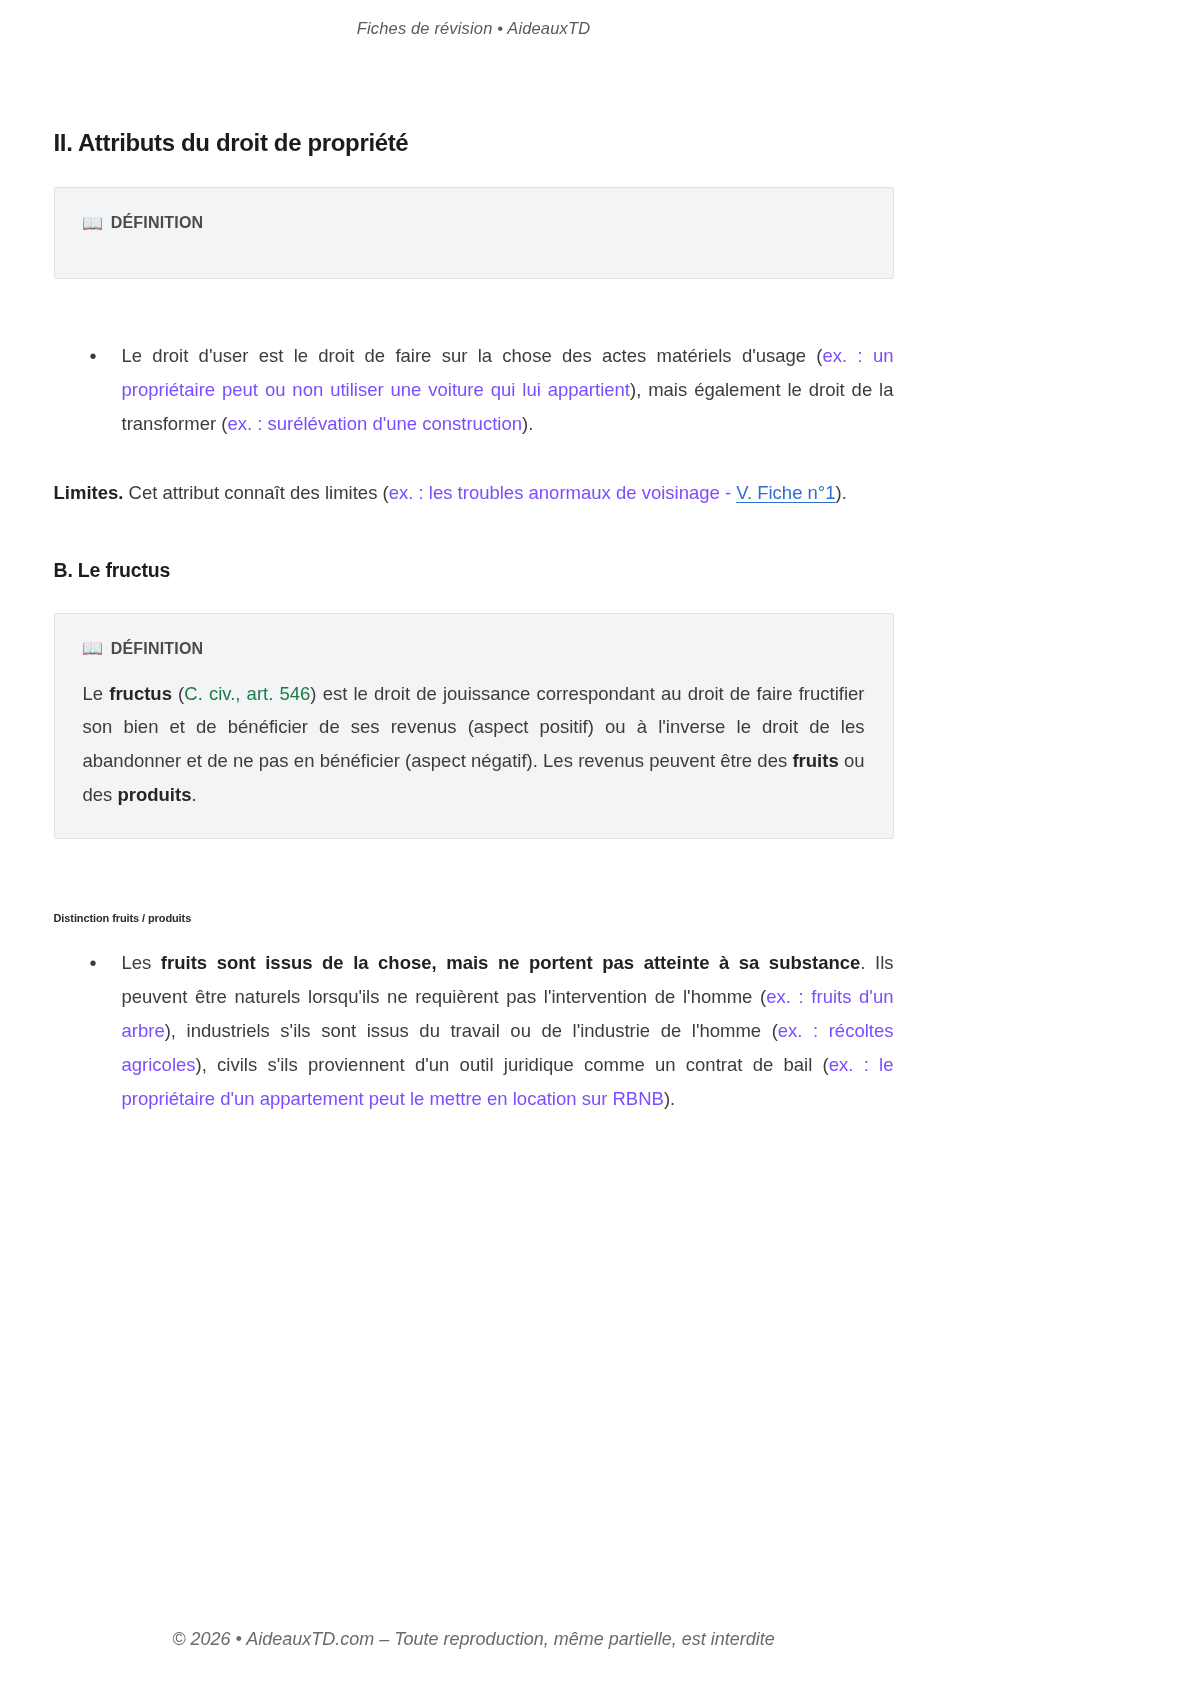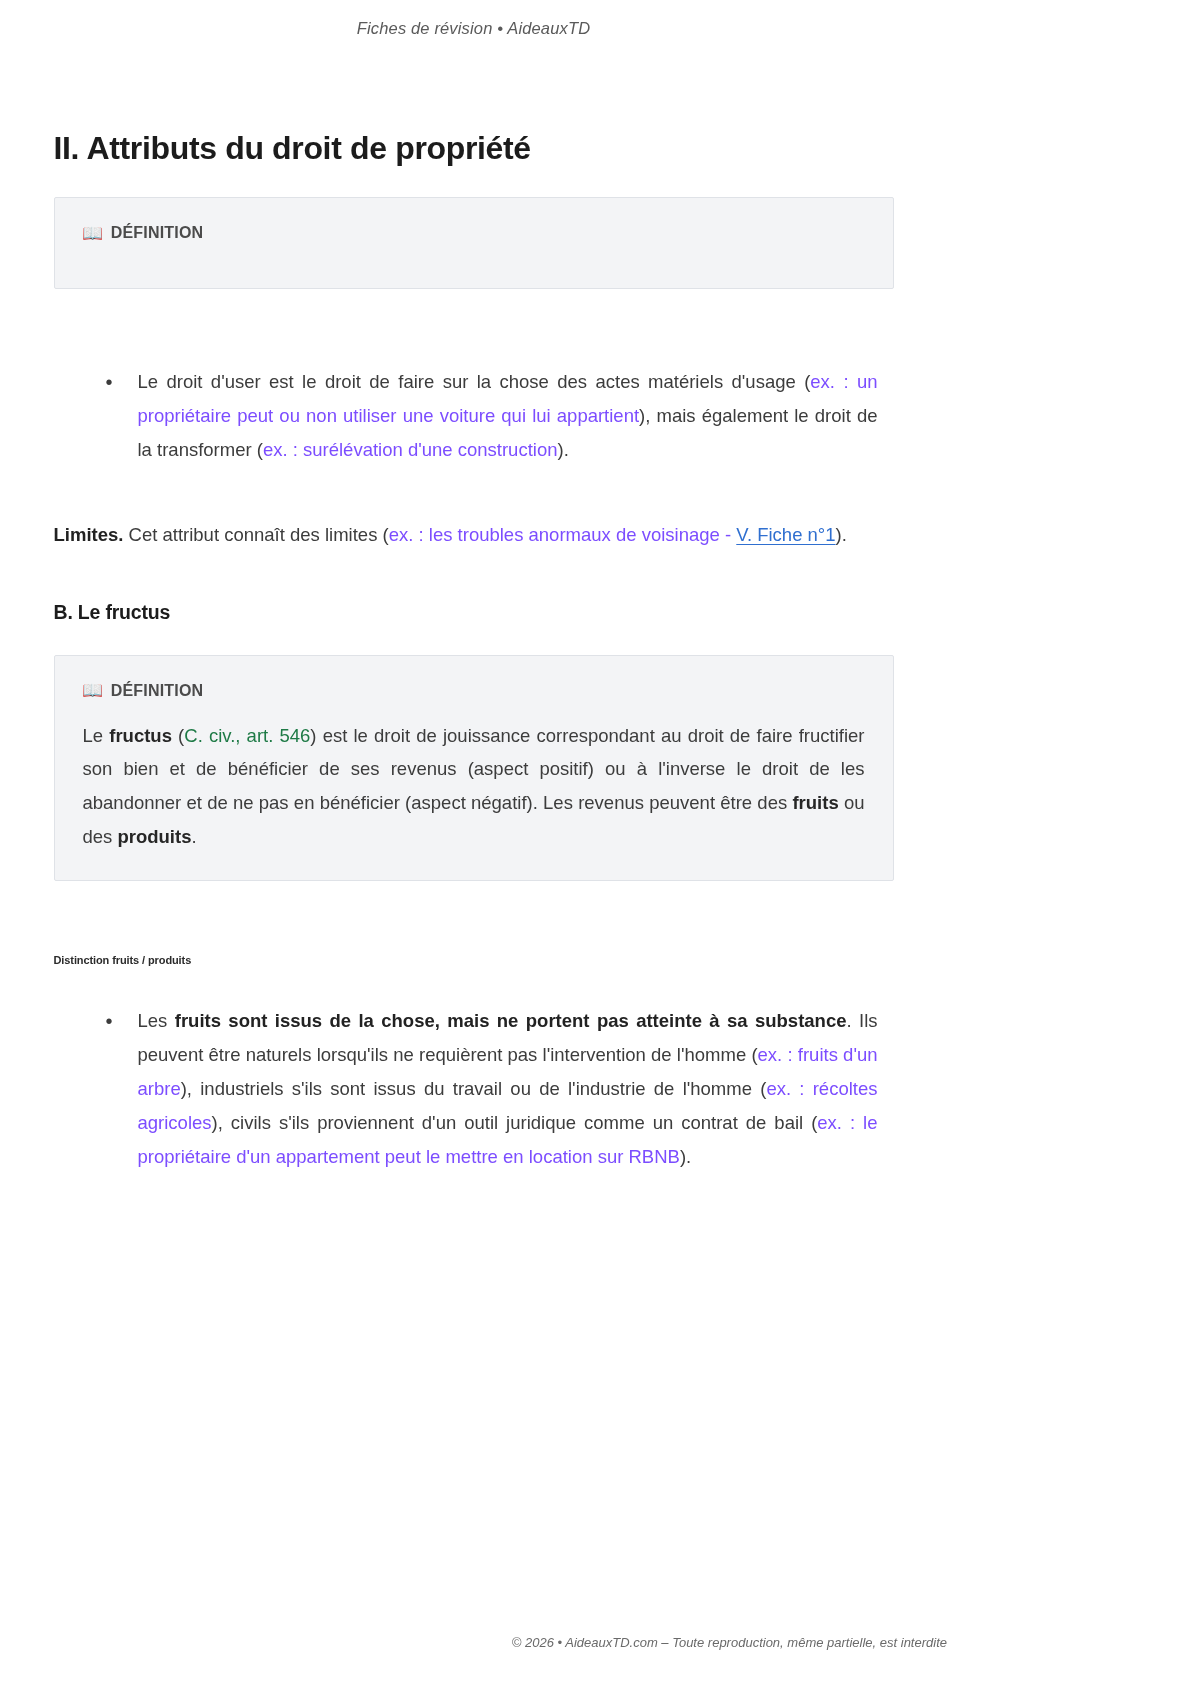--- a/index.html
+++ b/index.html
@@ -32,21 +32,21 @@
   }
   
   .content {
     width: 840px;
     margin: 0 auto;
     flex: 1 1 auto;
     padding-top: 72px;
   }
   
   .h-roman {
-    font-size: 32px;
+    font-size: 24px;
     font-weight: bold;
     color: #1c1c1c;
     letter-spacing: -0.35px;
     margin: 0 0 0 0;
     line-height: 1.25;
   }
   .h-letter {
     font-size: 19.5px;
     font-weight: bold;
     color: #1c1c1c;
@@ -97,21 +97,21 @@
   
   p.body {
     font-size: 18.5px;
     line-height: 1.82;
     color: #3c3c3c;
     text-align: justify;
     text-justify: inter-word;
     margin: 0;
   }
   ul.bullets {
-    margin: 16px;
+    margin: 0;
     padding: 0 0 0 36px;
     list-style: none;
   }
   ul.bullets > li {
     position: relative;
     font-size: 18.5px;
     line-height: 1.85;
     color: #3c3c3c;
     text-align: justify;
     text-justify: inter-word;
@@ -132,23 +132,23 @@
   .lnk { color: #2f6fd0; text-decoration: underline; text-underline-offset: 3px; cursor: pointer; }
   b, .bold { font-weight: bold; color: #222; }
   .callout-body b { color: #262626; }
   
   .gap-lg { height: 60px; }
   .gap-md { height: 34px; }
   .gap-sm { height: 20px; }
   .gap-xl { height: 72px; }
   
   .running-footer {
-    text-align: right;
+    text-align: center;
     font-style: italic;
-    font-size: 13px;
+    font-size: 18px;
     color: #6a6a6a;
     padding-bottom: 34px;
     padding-top: 30px;
   }
 </style>
 </head>
 <body>
 
 <div class="page">
 

